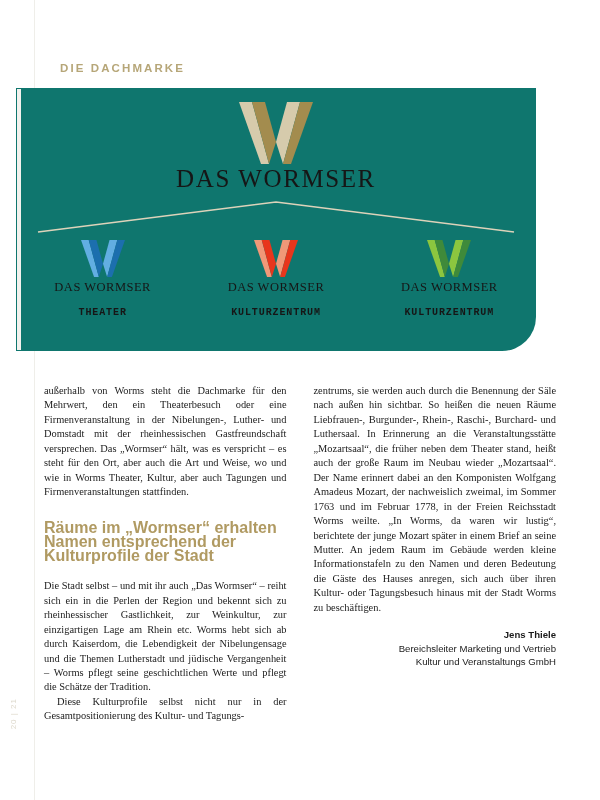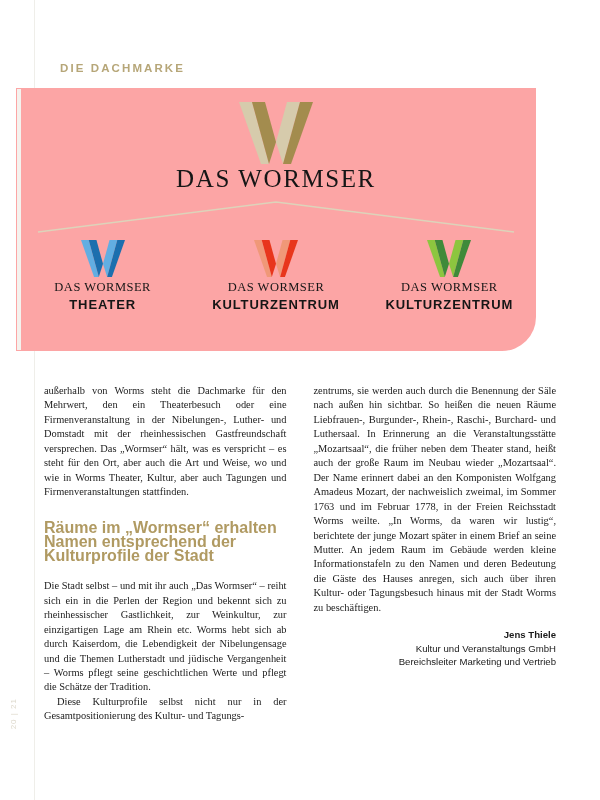--- a/index.html
+++ b/index.html
@@ -37,21 +37,21 @@
     color: #b6a678;
   }
 
   
   .hero {
     position: absolute;
     left: 16px;
     top: 88px;
     width: 520px;
     height: 263px;
-    background: #fca5a5;
+    background: #0f766e;
     border-bottom-right-radius: 34px;
     border-top-left-radius: 0;
   }
   .hero-inner-edge {
     position: absolute;
     left: 1px;
     top: 1px;
     width: 4px;
     height: 261px;
     background: #f4f2ee;
@@ -107,26 +107,26 @@
     margin: 0 auto 3px auto;
   }
   .subbrand .wordmark {
     font-family: "Liberation Serif", serif;
     font-size: 12.5px;
     letter-spacing: 0.5px;
     color: #161616;
     white-space: nowrap;
   }
   .subbrand .descriptor {
-    font-family: Liberation Sans, sans-serif;
-    font-size: 13px;
+    font-family: Liberation Mono, monospace;
+    font-size: 10px;
     font-weight: 700;
     letter-spacing: 0.9px;
     color: #161616;
-    margin-top: 2px;
+    margin-top: 12px;
     white-space: nowrap;
   }
 
   
   .columns {
     position: absolute;
     left: 44px;
     top: 384px;
     width: 512px;
     display: flex;
@@ -256,20 +256,20 @@
     <p>außerhalb von Worms steht die Dachmarke für den Mehrwert, den ein Theaterbesuch oder eine Firmenveranstaltung in der Nibelungen-, Luther- und Domstadt mit der rheinhessischen Gastfreundschaft versprechen. Das „Wormser“ hält, was es verspricht – es steht für den Ort, aber auch die Art und Weise, wo und wie in Worms Theater, Kultur, aber auch Tagungen und Firmenveranstaltungen stattfinden.</p>
     <div class="subhead">Räume im „Wormser“ erhalten Namen entsprechend der Kulturprofile der Stadt</div>
     <p>Die Stadt selbst – und mit ihr auch „Das Wormser“ – reiht sich ein in die Perlen der Region und bekennt sich zu rheinhessischer Gastlichkeit, zur Weinkultur, zur einzigartigen Lage am Rhein etc. Worms hebt sich ab durch Kaiserdom, die Lebendigkeit der Nibelungensage und die Themen Lutherstadt und jüdische Vergangenheit – Worms pflegt seine geschichtlichen Werte und pflegt die Schätze der Tradition.</p>
     <p class="indent">Diese Kulturprofile selbst nicht nur in der Gesamtpositionierung des Kultur- und Tagungs-</p>
   </div>
 
   <div class="col">
     <p>zentrums, sie werden auch durch die Benennung der Säle nach außen hin sichtbar. So heißen die neuen Räume Liebfrauen-, Burgunder-, Rhein-, Raschi-, Burchard- und Luthersaal. In Erinnerung an die Veranstaltungsstätte „Mozartsaal“, die früher neben dem Theater stand, heißt auch der große Raum im Neubau wieder „Mozartsaal“. Der Name erinnert dabei an den Komponisten Wolfgang Amadeus Mozart, der nachweislich zweimal, im Sommer 1763 und im Februar 1778, in der Freien Reichsstadt Worms weilte. „In Worms, da waren wir lustig“, berichtete der junge Mozart später in einem Brief an seine Mutter. An jedem Raum im Gebäude werden kleine Informationstafeln zu den Namen und deren Bedeutung die Gäste des Hauses anregen, sich auch über ihren Kultur- oder Tagungsbesuch hinaus mit der Stadt Worms zu beschäftigen.</p>
     <div class="signature">
       <span class="sig-name">Jens Thiele</span>
+      <span class="sig-line">Bereichsleiter Marketing und Vertrieb</span>
       <span class="sig-line">Kultur und Veranstaltungs GmbH</span>
-      <span class="sig-line">Bereichsleiter Marketing und Vertrieb</span>
     </div>
   </div>
 
 </div>
 
 <div class="folio">20 | 21</div>
 
 </body></html>

